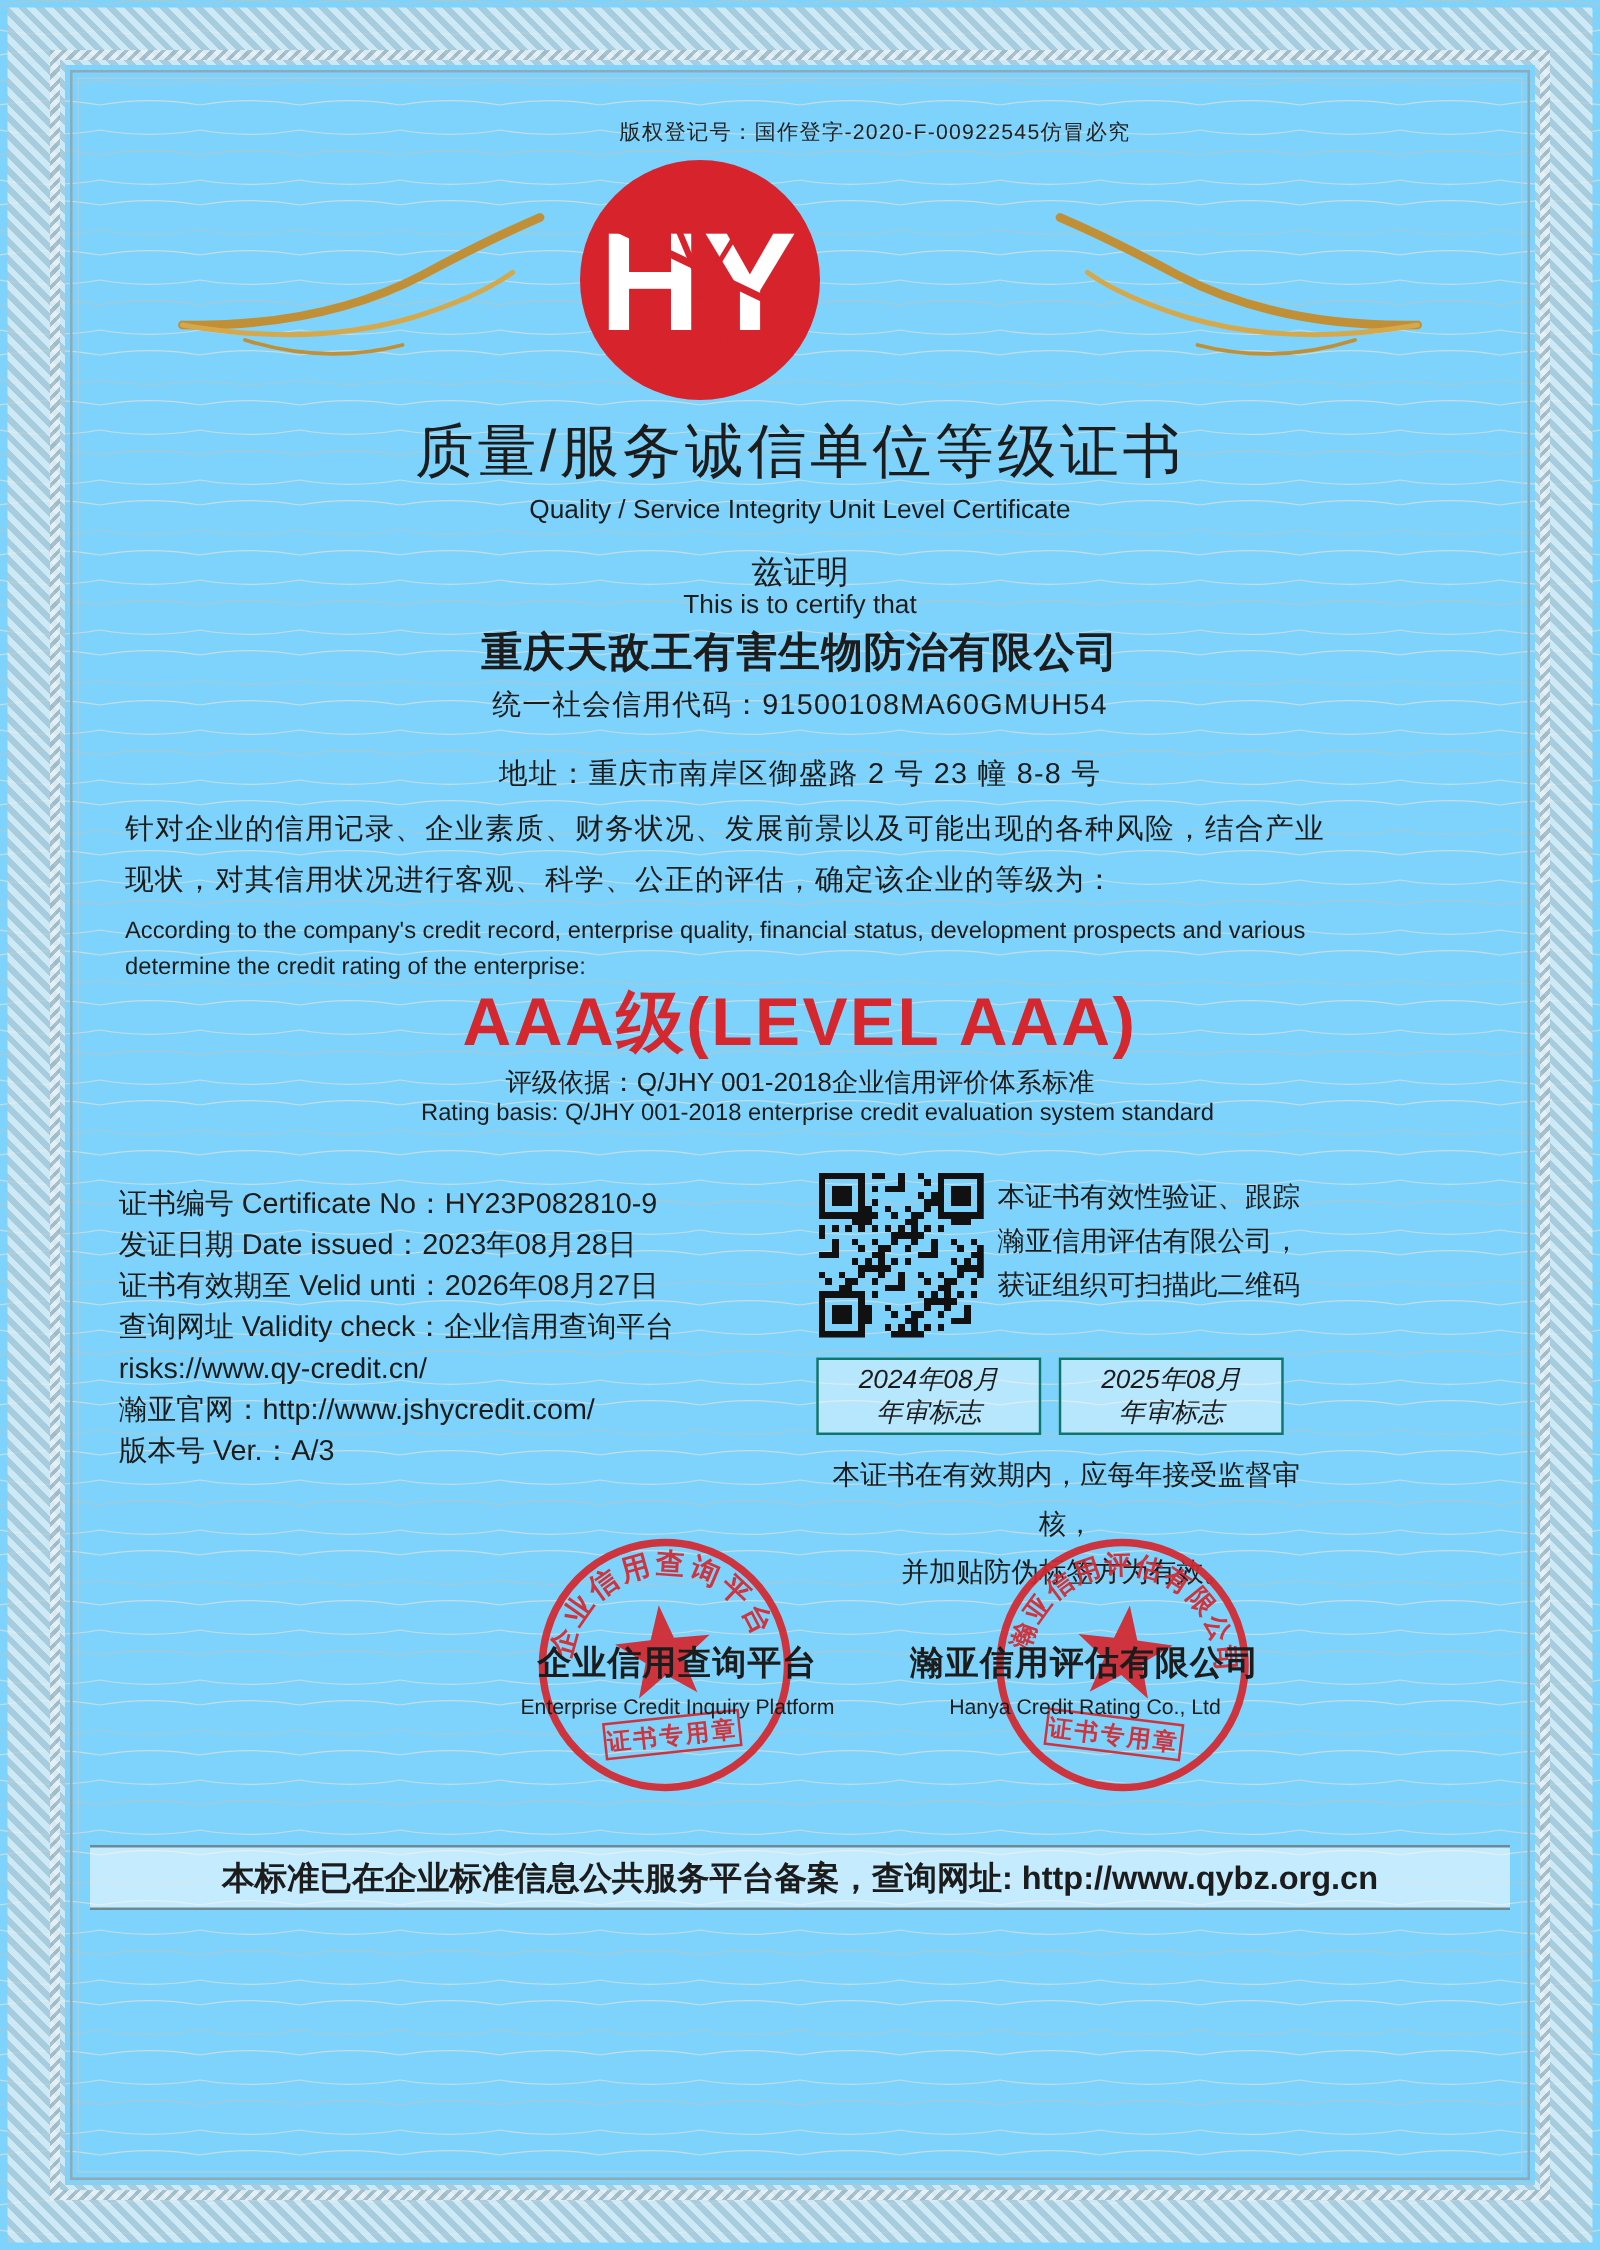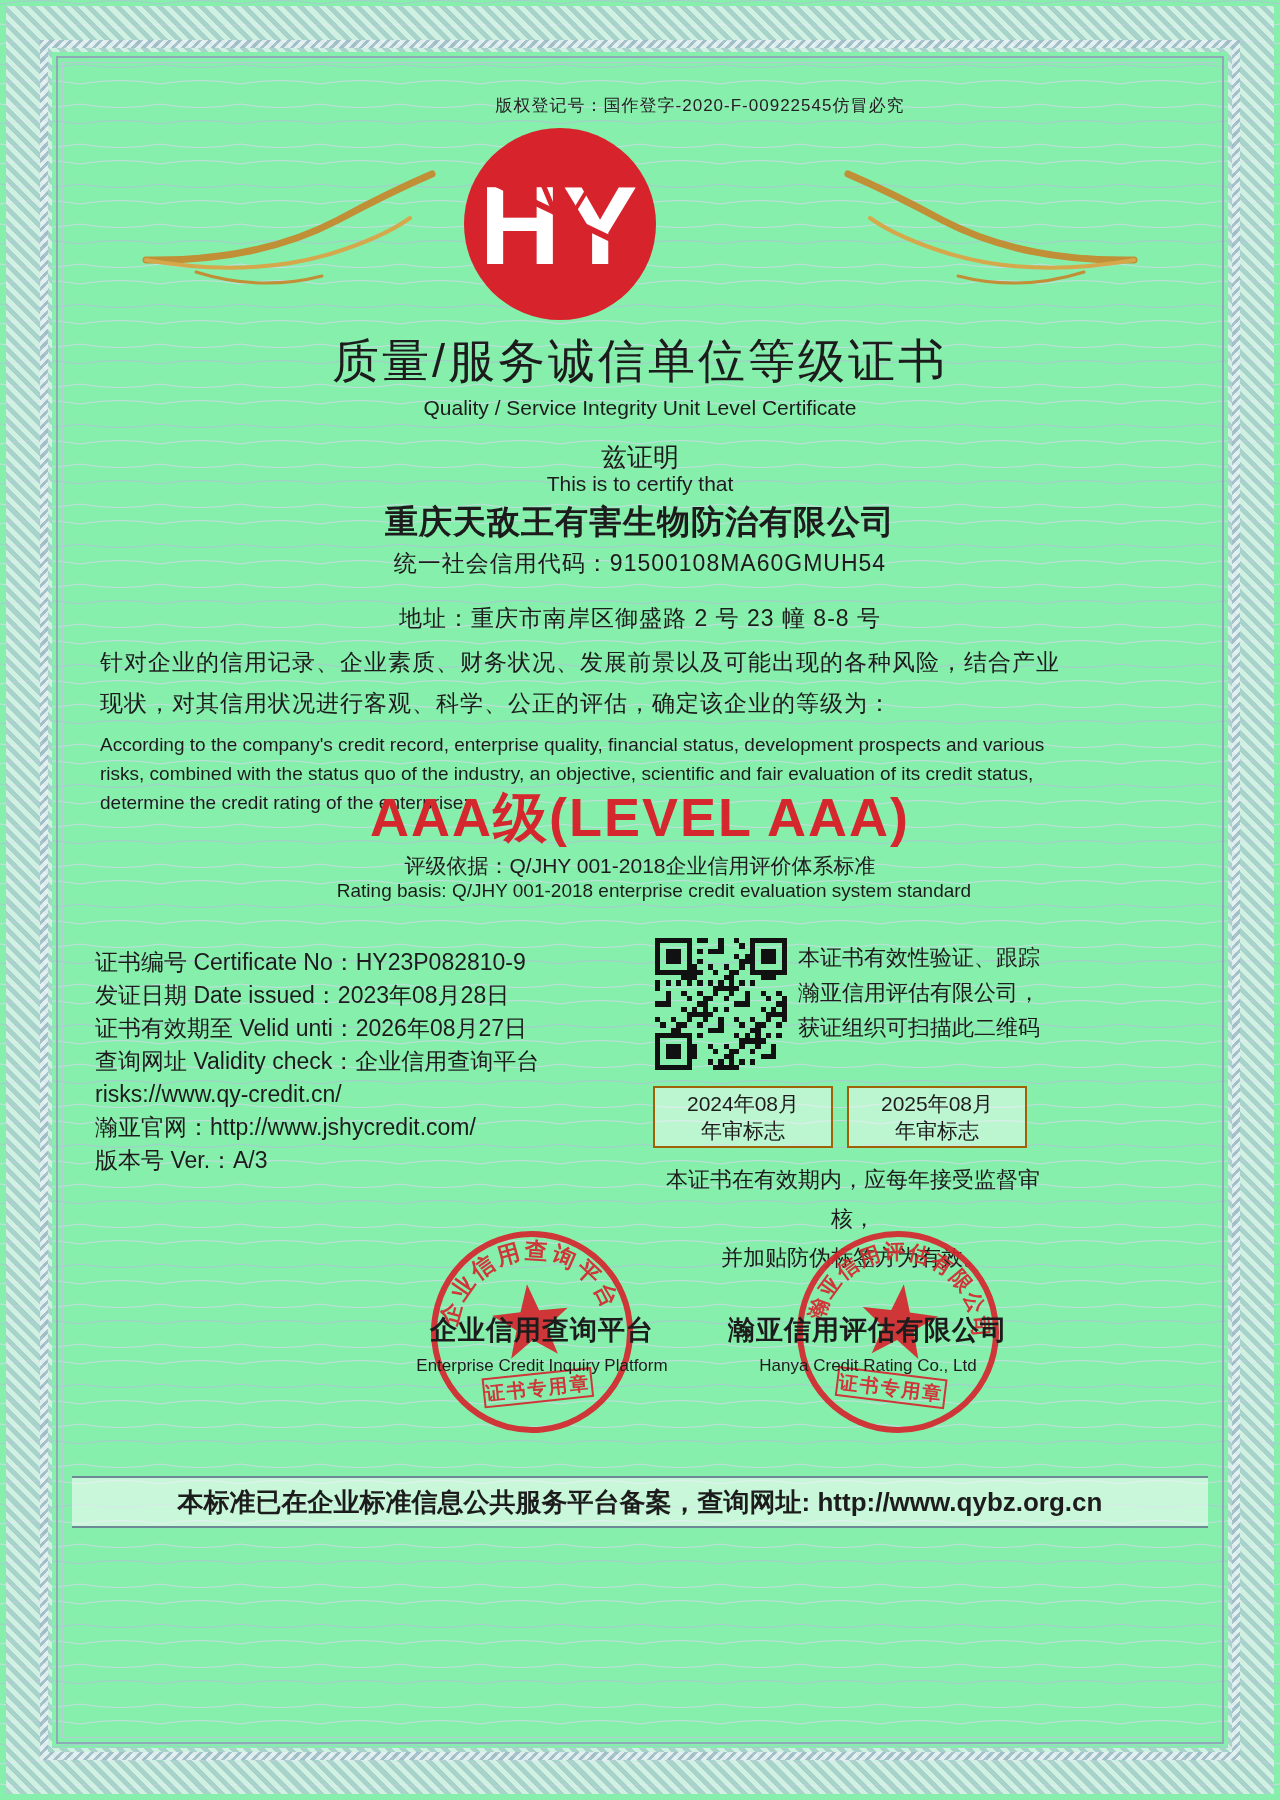--- a/index.html
+++ b/index.html
@@ -1,17 +1,17 @@
 <!DOCTYPE html>
 <html><head>
 <meta charset="utf-8">
 <style>
   html,body{margin:0;padding:0;background:#d9e4e9;}
   .page{position:relative;width:1280px;height:1800px;overflow:hidden;
-        background:#86efac;font-family:"Liberation Sans",sans-serif;color:#1c1c1c;}
+        background:#7dd3fc;font-family:"Liberation Sans",sans-serif;color:#1c1c1c;}
   .waves{position:absolute;inset:0;z-index:0;}
   
   .band{position:absolute;inset:6px;border:46px solid;z-index:1;pointer-events:none;
         border-image:repeating-linear-gradient(45deg,#b4cad5 0 5px,#e9f1f4 5px 10px) 46;opacity:.75;}
   .band2{position:absolute;inset:40px;border:8px solid;z-index:1;pointer-events:none;
         border-image:repeating-linear-gradient(135deg,#9db9c6 0 3px,#eaf2f5 3px 7px) 8;opacity:.8;}
   .innerline{position:absolute;inset:56px;border:2px solid #8fa9b6;z-index:1;pointer-events:none;}
   .innerline2{position:absolute;inset:62px;border:1px solid #b8ccd6;z-index:1;pointer-events:none;}
   .abs{position:absolute;z-index:2;}
   .ctr{left:0;right:0;text-align:center;}
@@ -30,23 +30,23 @@
   .stmt{left:100px;width:1084px;top:642px;}
   .stmt .zh{font-size:23px;line-height:41px;letter-spacing:1px;}
   .stmt .en{font-size:19px;line-height:29px;margin-top:6px;}
   .rating{top:782px;font-size:54px;font-weight:bold;letter-spacing:2px;}
   .basis-zh{top:852px;font-size:21px;}
   .basis-en{top:880px;font-size:19px;padding-left:28px;}
   .details{left:95px;top:946px;font-size:23px;line-height:33px;}
   .qr{left:655px;top:938px;}
   .qr-note{left:798px;top:940px;width:270px;font-size:22px;line-height:35px;}
   .marks{left:653px;top:1086px;display:flex;gap:14px;}
-  .mark-box{width:176px;height:58px;border:2px solid #a16207;background:rgba(255,255,255,.45);
+  .mark-box{width:176px;height:58px;border:2px solid #0f766e;background:rgba(255,255,255,.45);
             display:flex;flex-direction:column;justify-content:center;text-align:center;
-            font-size:21px;line-height:27px;}
+            font-size:21px;line-height:27px;font-style:italic;}
   .validity{left:648px;top:1160px;width:410px;text-align:center;font-size:22px;line-height:39px;}
   .seal{opacity:.92;}
   .seal-l{left:426px;top:1226px;}
   .seal-r{left:792px;top:1226px;}
   .issuer{top:1312px;width:320px;text-align:center;}
   .issuer .zh{font-size:27px;font-weight:bold;letter-spacing:1px;}
   .issuer .en{font-size:17px;margin-top:8px;}
   .iss-l{left:382px;}
   .iss-r{left:708px;}
   .footer{left:72px;right:72px;top:1476px;height:48px;line-height:48px;text-align:center;
@@ -188,21 +188,20 @@
 
   <div class="abs ctr company">重庆天敌王有害生物防治有限公司</div>
   <div class="abs ctr code">统一社会信用代码：91500108MA60GMUH54</div>
   <div class="abs ctr addr">地址：重庆市南岸区御盛路 2 号 23 幢 8-8 号</div>
 
   <div class="abs stmt">
     <div class="zh">针对企业的信用记录、企业素质、财务状况、发展前景以及可能出现的各种风险，结合产业</div>
     <div class="zh">现状，对其信用状况进行客观、科学、公正的评估，确定该企业的等级为：</div>
     <div class="en">
       <div>According to the company's credit record, enterprise quality, financial status, development prospects and various</div>
-      <div>risks, combined with the status quo of the industry, an objective, scientific and fair evaluation of its credit status,</div>
       <div>determine the credit rating of the enterprise:</div>
     </div>
   </div>
 
   <div class="abs ctr rating red">AAA级(LEVEL AAA)</div>
   <div class="abs ctr basis-zh">评级依据：Q/JHY 001-2018企业信用评价体系标准</div>
   <div class="abs ctr basis-en">Rating basis: Q/JHY 001-2018 enterprise credit evaluation system standard</div>
 
   <div class="abs details">
     <div>证书编号 Certificate No：HY23P082810-9</div>

